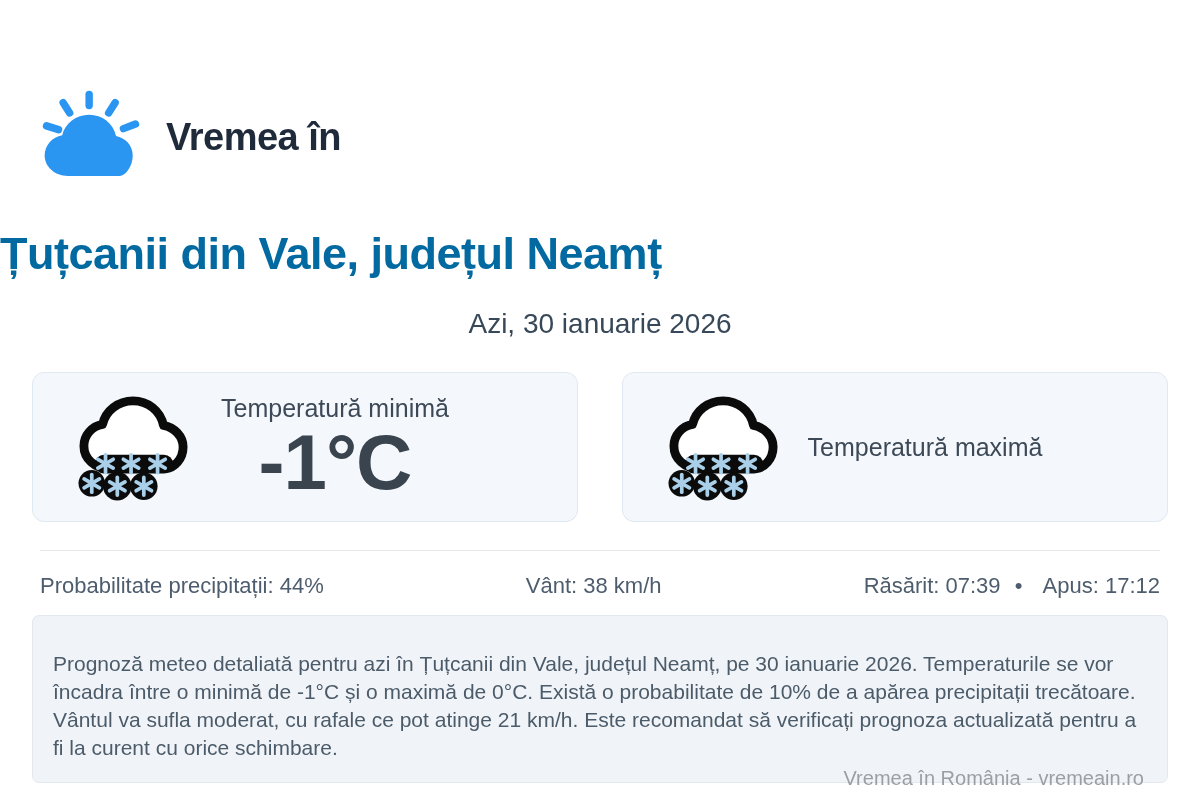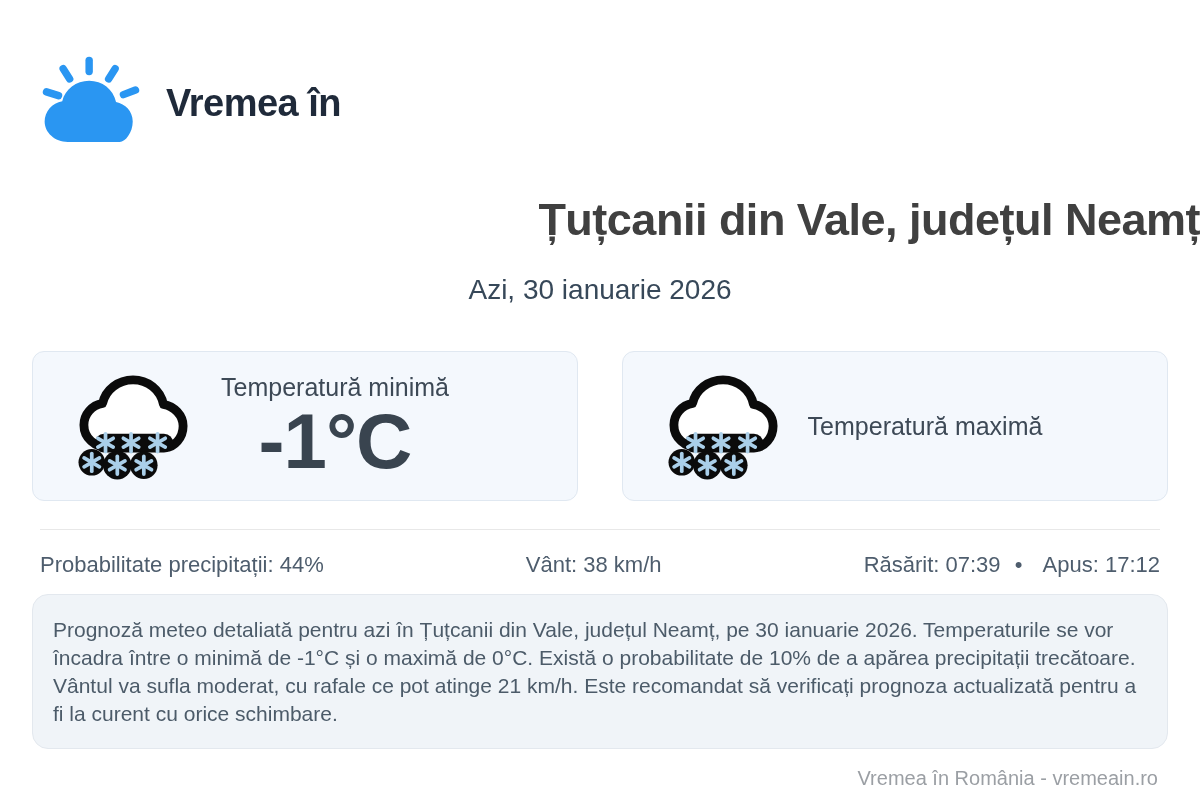--- a/index.html
+++ b/index.html
@@ -1,54 +1,54 @@
 <!DOCTYPE html>
 <html><head>
 <meta charset="utf-8">
 <style>
   * { margin: 0; padding: 0; box-sizing: border-box; }
   html, body { width: 1200px; height: 800px; background: #ffffff; overflow: hidden; }
   body { font-family: "Liberation Sans", "DejaVu Sans", sans-serif; position: relative; }
 
   
-  .logo-row { display: flex; align-items: center; gap: 24px; padding: 52px 0 0 40px; }
+  .logo-row { display: flex; align-items: center; gap: 24px; padding: 52px 0 0 40px; margin-top: 34px; }
   .logo-icon { width: 102px; height: 102px; flex: none; }
   .logo-text { font-weight: 700; font-size: 38px; line-height: 48px; color: #1f2a3a; letter-spacing: -0.5px; }
 
   
-  .page-title { text-align: right; font-size: 45px; font-weight: 700; color: #404040; margin-top: 40px; letter-spacing: -0.5px; }
+  .page-title { text-align: left; font-size: 45px; font-weight: 700; color: #0369a1; margin-top: 40px; letter-spacing: -0.5px; }
   .page-date  { text-align: center; font-size: 28px; font-weight: 400; color: #374859; margin-top: 28px; }
 
   
-  .cards { display: flex; gap: 44px; margin: 45px 32px 0; }
+  .cards { display: flex; gap: 44px; margin: 32px 32px 0; }
   .card {
     position: relative; flex: 1; height: 150px;
     background: #f4f8fd; border: 1px solid #e0e8f1; border-radius: 12px;
     display: flex; flex-direction: column; align-items: center; justify-content: center;
   }
   .card .wicon { position: absolute; left: 42px; top: 50%; transform: translateY(-50%); width: 118px; height: 110px; }
   .card-label { font-size: 25px; color: #3d4956; margin-left: 60px; }
   .card-value { font-size: 78px; font-weight: 700; color: #39444f; line-height: 1.0; margin-left: 60px; letter-spacing: -1px; }
 
   
   .divider { border-top: 1px solid #e8e8e8; margin: 28px 40px 0; }
   .stats { display: flex; justify-content: space-between; align-items: baseline; margin: 0 40px; padding-top: 22px; font-size: 22px; color: #4e5d6d; }
   .stat-sun span { margin-left: 6px; }
   .stat-sun span:first-child { margin-left: 0; }
   .stat-sun .bullet { color: #4e5d6d; margin: 0 8px; }
 
   
   .forecast-box {
     margin: 16px 32px 0; background: #f0f4f8; border: 1px solid #e3e8ee;
-    border-radius: 16px; padding: 21px 20px 20px;
+    border-radius: 7px; padding: 34px 20px 20px;
     font-size: 21px; line-height: 28px; color: #4c5b69;
   }
 
   
-  .footer-credit { position: absolute; right: 42px; bottom: 10px; font-size: 20px; color: #9b9fa4; }
+  .footer-credit { position: absolute; right: 56px; bottom: 10px; font-size: 20px; color: #9b9fa4; }
 
   .svg-defs { position: absolute; width: 0; height: 0; overflow: hidden; }
 </style>
 </head>
 <body>
 
 <svg class="svg-defs" aria-hidden="true">
   <defs>
     <g id="flake" stroke="#aacfe9" stroke-width="3.8" stroke-linecap="round">
       <line x1="0" y1="-9" x2="0" y2="9"></line>

